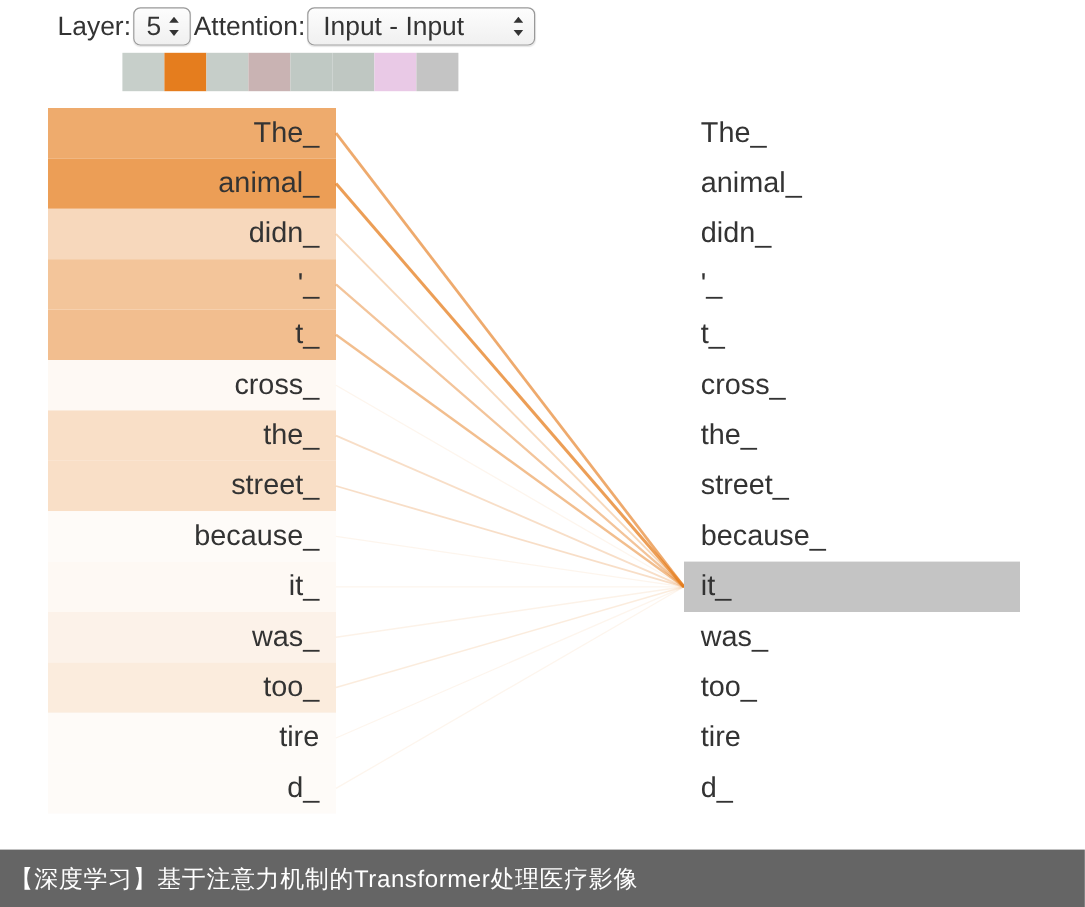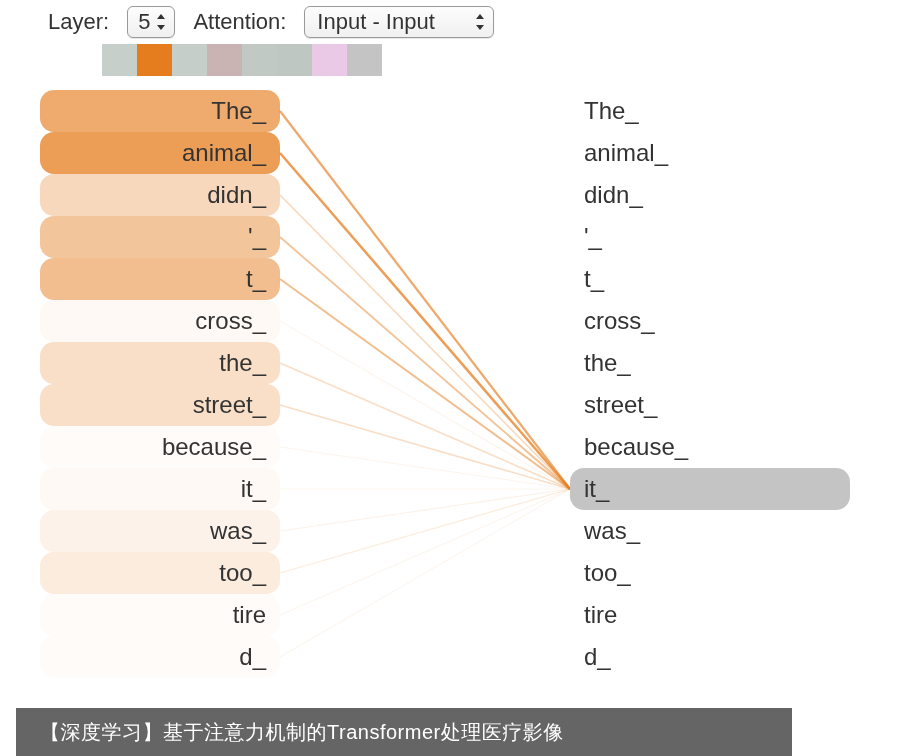--- a/index.html
+++ b/index.html
@@ -10,21 +10,21 @@
     height: 756px;
     position: relative;
     overflow: hidden;
   }
   .top-controls {
     position: absolute;
     top: 6px;
     left: 48px;
     display: flex;
     align-items: center;
-    gap: 18px;
+    gap: 2px;
     font-size: 22px;
     color: #333;
   }
   .select-wrap {
     display: inline-flex;
     align-items: center;
     border: 1px solid #999;
     border-radius: 6px;
     background: linear-gradient(#fdfdfd,#f0f0f0);
     padding: 2px 8px 2px 10px;
@@ -57,47 +57,45 @@
     width: 240px;
   }
   .col-left  { left: 0; }
   .col-right { left: 530px; }
   .token-row {
     height: 42px;
     display: flex;
     align-items: center;
     font-size: 24px;
     color: #333;
-    border-radius: 14px;
   }
   .col-left .token-row  { justify-content: flex-end; padding-right: 14px; }
   .col-right .token-row { justify-content: flex-start; padding-left: 14px; }
   .highlight-right { background: #c4c4c4; width: 280px; }
   svg.lines {
     position: absolute;
     top: 0;
     left: 240px;
     width: 290px;
     height: 640px;
     overflow: visible;
   }
   .caption-bar {
     position: absolute;
     left: 0;
     bottom: 0;
-    width: 776px;
+    width: 904px;
     height: 48px;
     background: rgba(80,80,80,0.88);
     color: #fff;
     font-size: 20px;
     display: flex;
     align-items: center;
-    padding-left: 24px;
+    padding-left: 8px;
     letter-spacing: 0.5px;
-    margin-left: 16px;
   }
 </style>
 </head>
 <body>
 
 <div class="top-controls">
   <span>Layer:</span>
   <span class="select-wrap">
     <span class="val">5</span>
     <svg width="10" height="16" viewBox="0 0 10 16">

